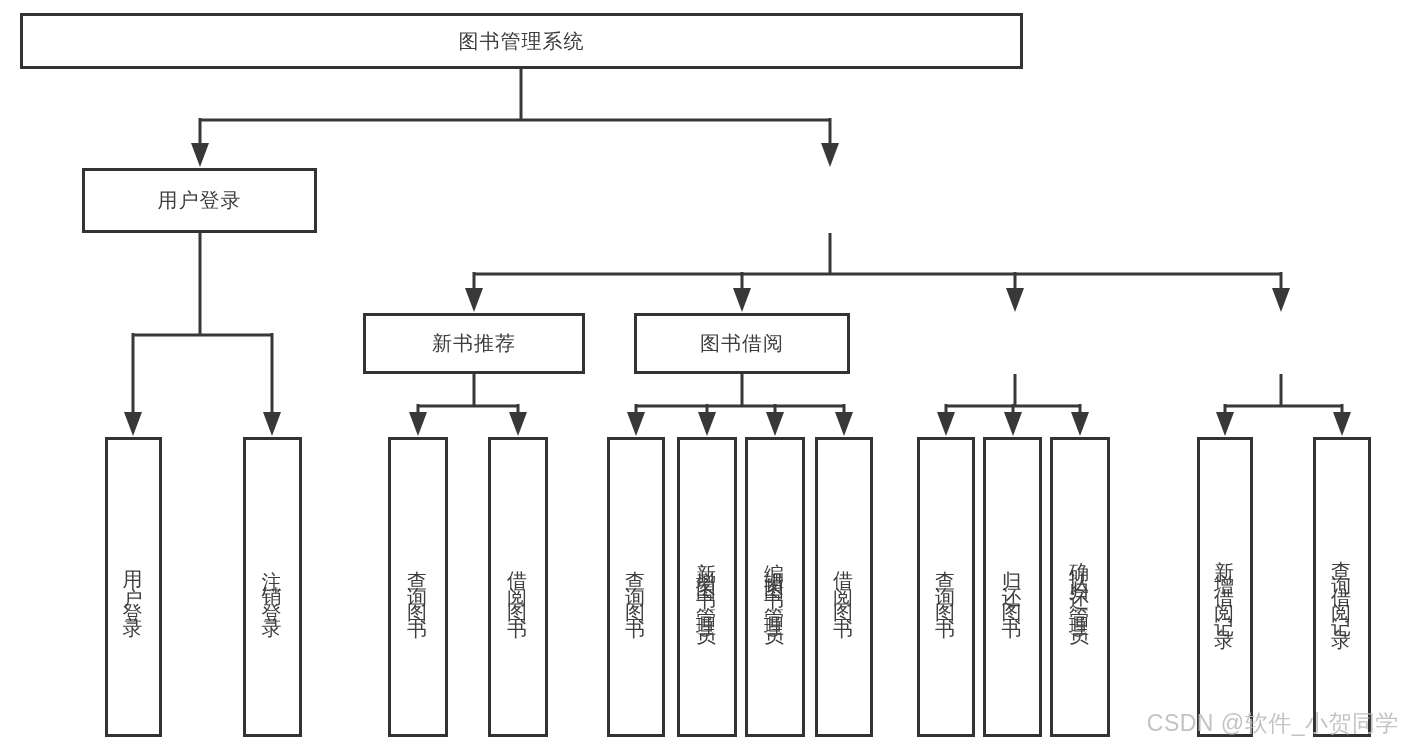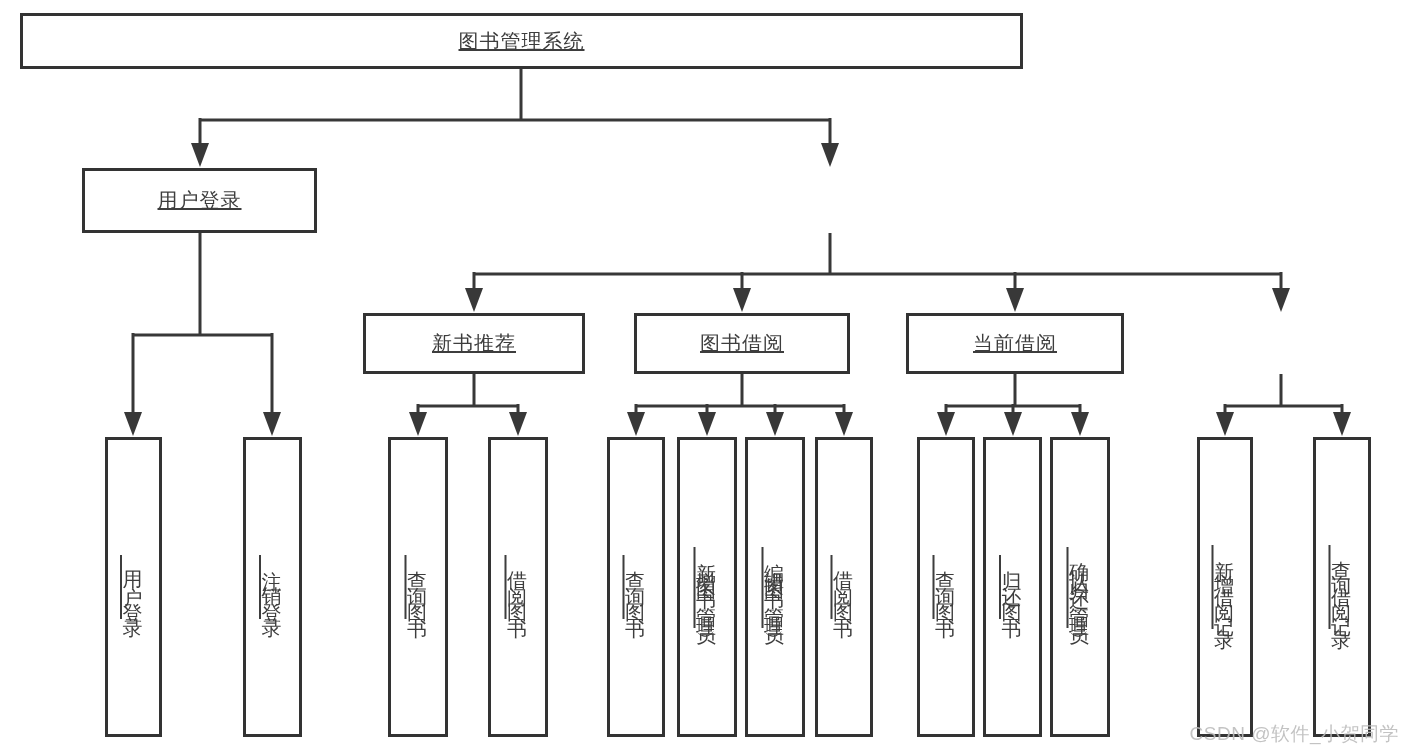--- a/index.html
+++ b/index.html
@@ -23,34 +23,33 @@
   .box{
     position:absolute;
     box-sizing:border-box;
     border:3px solid var(--box-border);
     background:var(--box-bg);
     display:flex;align-items:center;justify-content:center;
     color:var(--text);
     font-size:20px;
     letter-spacing:1px;
     z-index:2;
-    text-decoration:underline;
   }
   .leaf{
     writing-mode:vertical-lr;
     text-orientation:mixed;
     letter-spacing:16px;
     font-size:20px;
   }
   .leaf.mid{letter-spacing:14px;}
   .leaf.long{letter-spacing:9px;}
   .watermark{
     position:absolute;
-    right:6px;bottom:0;
-    font-size:19px;
+    right:6px;bottom:8px;
+    font-size:23px;
     color:var(--watermark);
     opacity:.9;
     z-index:5;
     letter-spacing:0.5px;
     white-space:nowrap;
   }
 </style>
 </head>
 <body>
 
@@ -85,21 +84,20 @@
     <polygon points="1216,412 1234,412 1225,436"></polygon>
     <polygon points="1333,412 1351,412 1342,436"></polygon>
   </svg>
 
   <div class="box" style="left:20px;top:13px;width:1003px;height:56px">图书管理系统</div>
 
   <div class="box" style="left:82px;top:168px;width:235px;height:65px">用户登录</div>
 
   <div class="box" style="left:634px;top:313px;width:216px;height:61px">图书借阅</div>
   <div class="box" style="left:363px;top:313px;width:222px;height:61px">新书推荐</div>
-  <div class="box" style="left:906px;top:313px;width:218px;height:61px">当前借阅</div>
 
   <div class="box leaf" style="left:105px;top:437px;width:57px;height:300px">用户登录</div>
   <div class="box leaf" style="left:243px;top:437px;width:59px;height:300px">注销登录</div>
 
   <div class="box leaf" style="left:388px;top:437px;width:60px;height:300px">查询图书</div>
   <div class="box leaf" style="left:488px;top:437px;width:60px;height:300px">借阅图书</div>
 
   <div class="box leaf" style="left:607px;top:437px;width:58px;height:300px">查询图书</div>
   <div class="box leaf long" style="left:677px;top:437px;width:60px;height:300px">新增图书（管理员）</div>
   <div class="box leaf long" style="left:745px;top:437px;width:60px;height:300px">编辑图书（管理员）</div>

